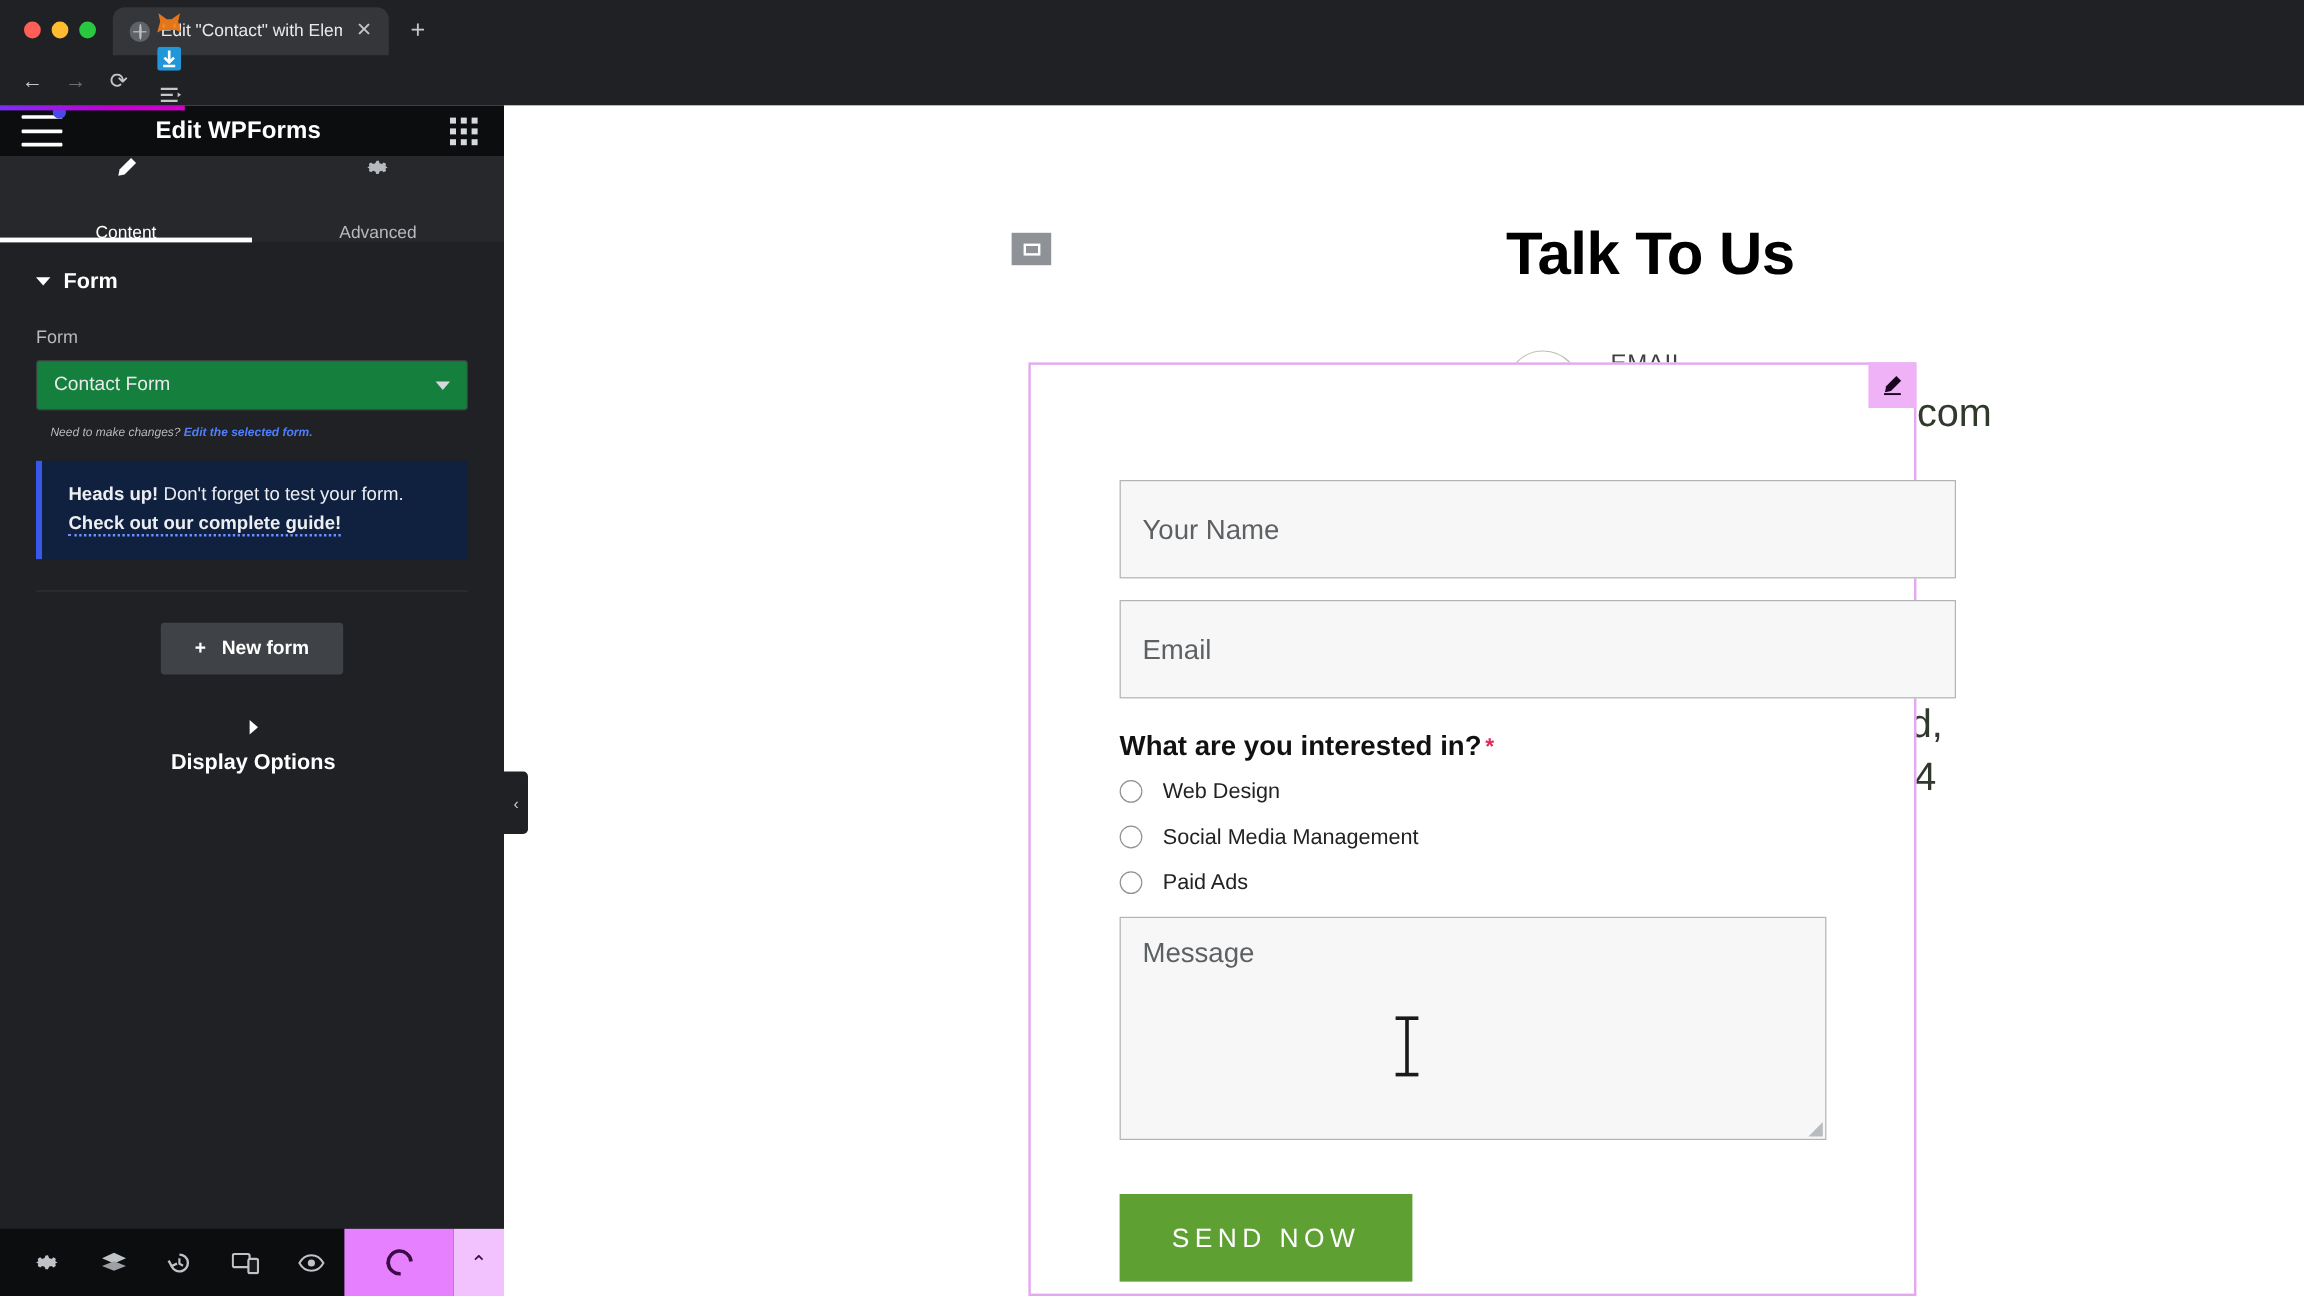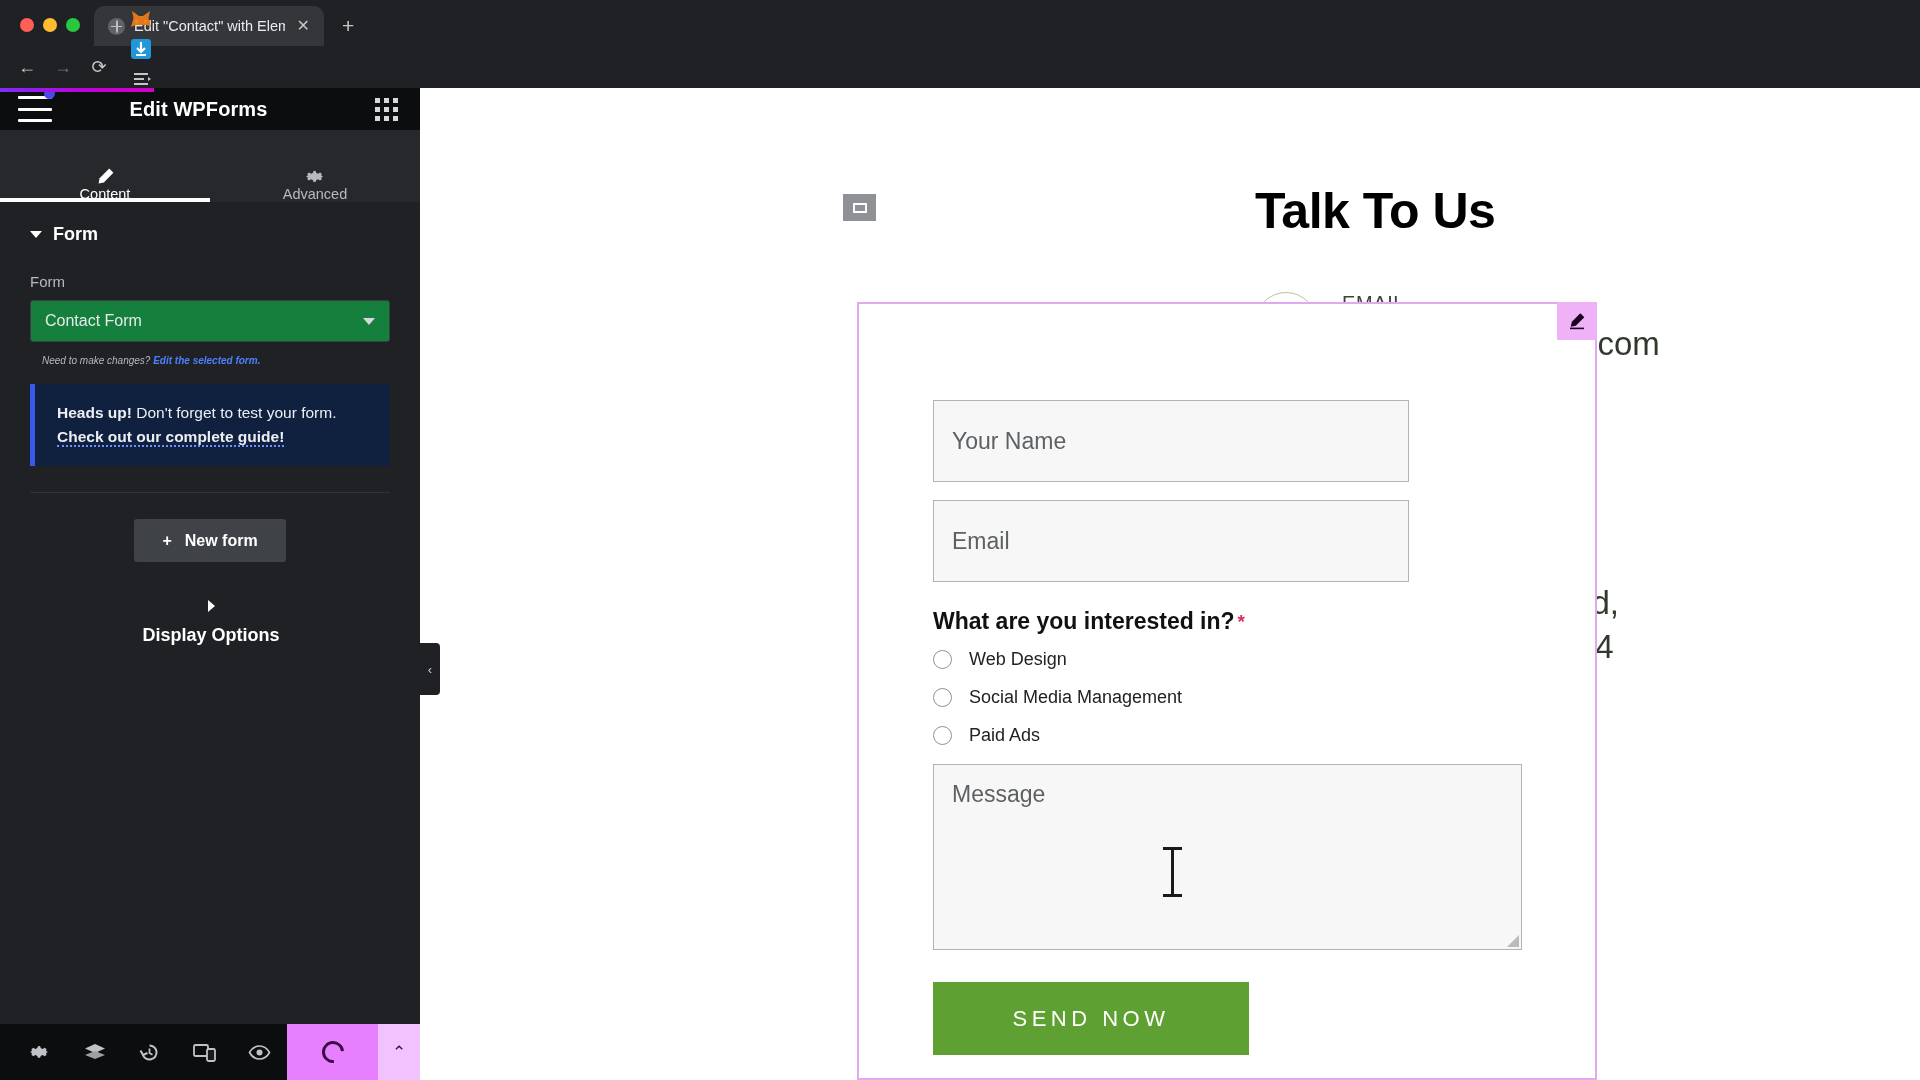--- a/index.html
+++ b/index.html
@@ -75,21 +75,21 @@
   }
   #menu-btn { width: 34px; height: 26px; margin-left: 18px; position: relative; display:flex; flex-direction:column; justify-content:space-between; }
   #menu-btn span { display:block; height: 3px; background: #fff; border-radius: 1px; }
   #menu-badge { position:absolute; width: 11px; height: 11px; border-radius: 50%; background: #4a4ae8; top: -8px; right: -3px; }
   #panel-title { flex: 1; text-align: center; color: #ffffff; font-size: 20px; font-weight: bold; margin-left: -30px; letter-spacing: .1px; }
   #apps-grid { display: grid; grid-template-columns: repeat(3, 5px); gap: 4px; margin-right: 22px; }
   #apps-grid i { width: 5px; height: 5px; background: #d5d8dc; display:block; }
 
   #panel-tabs { height: 72px; display: flex; background: #26282b; flex: none; }
   .panel-tab {
-    flex: 1; display: flex; flex-direction: column; align-items: center; justify-content: flex-end;
+    flex: 1; display: flex; flex-direction: column; align-items: center; justify-content: space-between;
     gap: 0; color: #b6b9bd; font-size: 14.5px; position: relative;
   }
   .panel-tab.active { color: #ffffff; }
   .panel-tab.active::after {
     content:""; position:absolute; bottom:0; left:0; right:0; height: 4px; background:#ffffff;
   }
   .panel-tab .tab-ico { font-size: 17px; line-height: 1; }
 
   #panel-body { flex: 1; overflow: hidden; background: #1f2124; }
 
@@ -192,21 +192,21 @@
   }
   #edit-badge {
     position: absolute; right: -2px; top: -2px; width: 40px; height: 38px;
     background: #efb2f7; display: flex; align-items: center; justify-content: center;
     color: #1a0320; font-size: 17px;
   }
 
   #form-inner { padding: 96px 0 0 74px; }
 
   .inp {
-    width: 476px; height: 82px; border: 1px solid #b3b3b3; background: #f7f7f7;
+    width: 697px; height: 82px; border: 1px solid #b3b3b3; background: #f7f7f7;
     display: flex; align-items: center; padding: 0 18px; color: #5d6164; font-size: 23px;
     margin-bottom: 18px;
   }
   .q-title { font-size: 23px; font-weight: bold; color: #111; margin: 26px 0 14px 0; }
   .q-title .req { color: #e02b5a; font-size: 19px; vertical-align: 1px; margin-left: 3px; }
   .radio-row { display: flex; align-items: center; gap: 17px; margin-bottom: 17px; }
   .radio-dot { width: 19px; height: 19px; border: 1.5px solid #8e9296; border-radius: 50%; background: #fff; flex:none; }
   .radio-label { font-size: 18px; color: #222; }
 
   #msg-box {
@@ -220,21 +220,21 @@
   #caret-mouse {
     position: absolute; left: 237px; top: 84px; width: 3px; height: 46px; background: #1a1a1a;
   }
   #caret-mouse::before, #caret-mouse::after {
     content:""; position:absolute; left:-8px; width: 19px; height: 3px; background:#1a1a1a;
   }
   #caret-mouse::before { top: -2px; }
   #caret-mouse::after { bottom: -2px; }
 
   #send-btn {
-    margin-top: 32px; width: 316px; height: 73px; background: #5ea031;
+    margin-top: 45px; width: 244px; height: 73px; background: #5ea031;
     display: flex; align-items: center; justify-content: center;
     color: #ffffff; font-size: 22px; letter-spacing: 4.5px; font-weight: normal;
   }
 
   
   #talk-heading { font-size: 50px; font-weight: bold; color: #000; letter-spacing: -0.5px; line-height: 1; }
 
   .contact-item { display: flex; align-items: flex-start; gap: 25px; margin-top: 52px; }
   .contact-circle {
     width: 62px; height: 62px; border-radius: 50%; border: 1px solid #b8c2a8;

